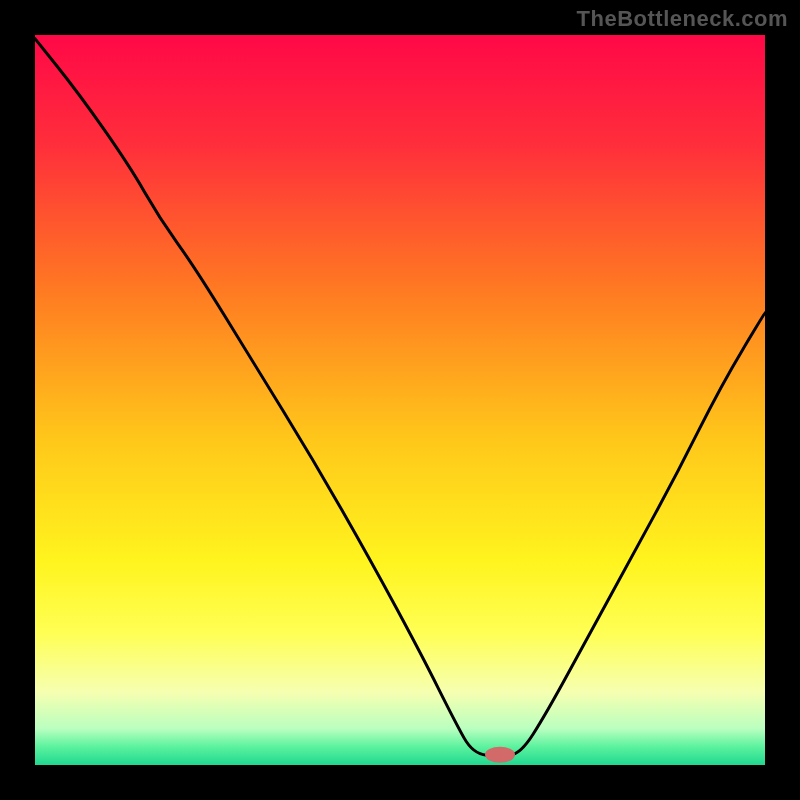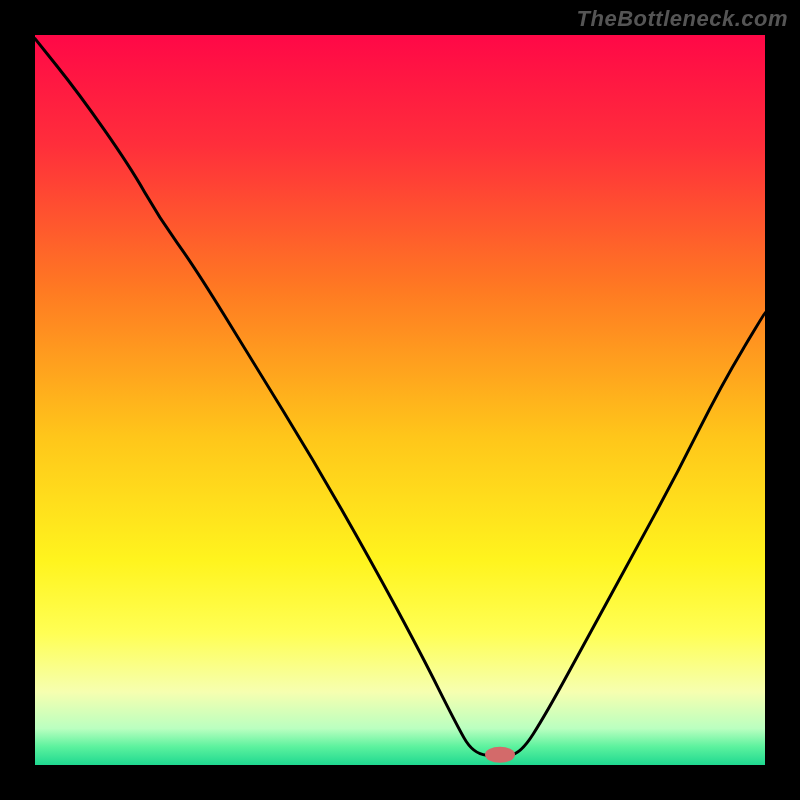--- a/index.html
+++ b/index.html
@@ -19,21 +19,20 @@
   }
   .watermark {
     position: absolute;
     top: 6px;
     right: 12px;
     font-size: 22px;
     font-weight: 600;
     color: #555;
     letter-spacing: 0.5px;
     user-select: none;
-    font-style: italic;
   }
   svg {
     position: absolute;
     left: 0;
     top: 0;
   }
 </style>
 </head>
 <body>
 

